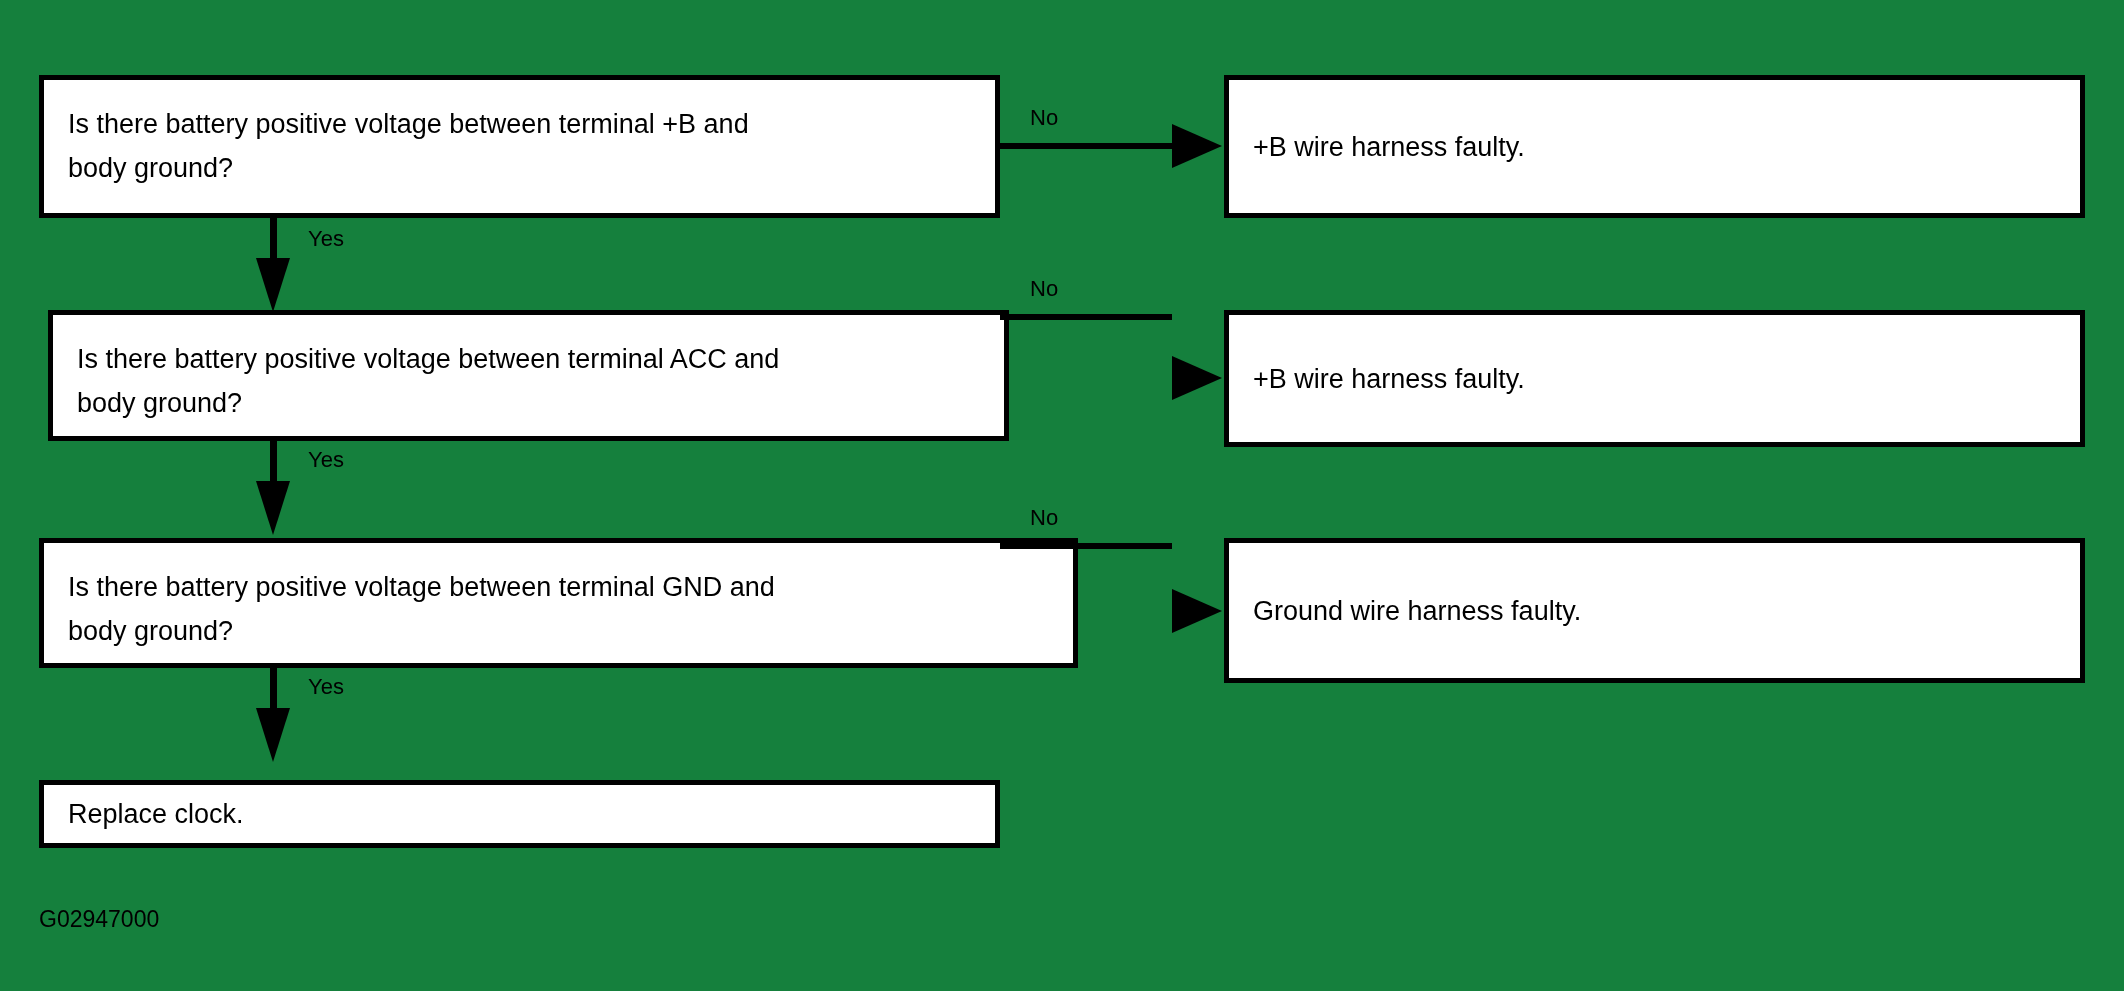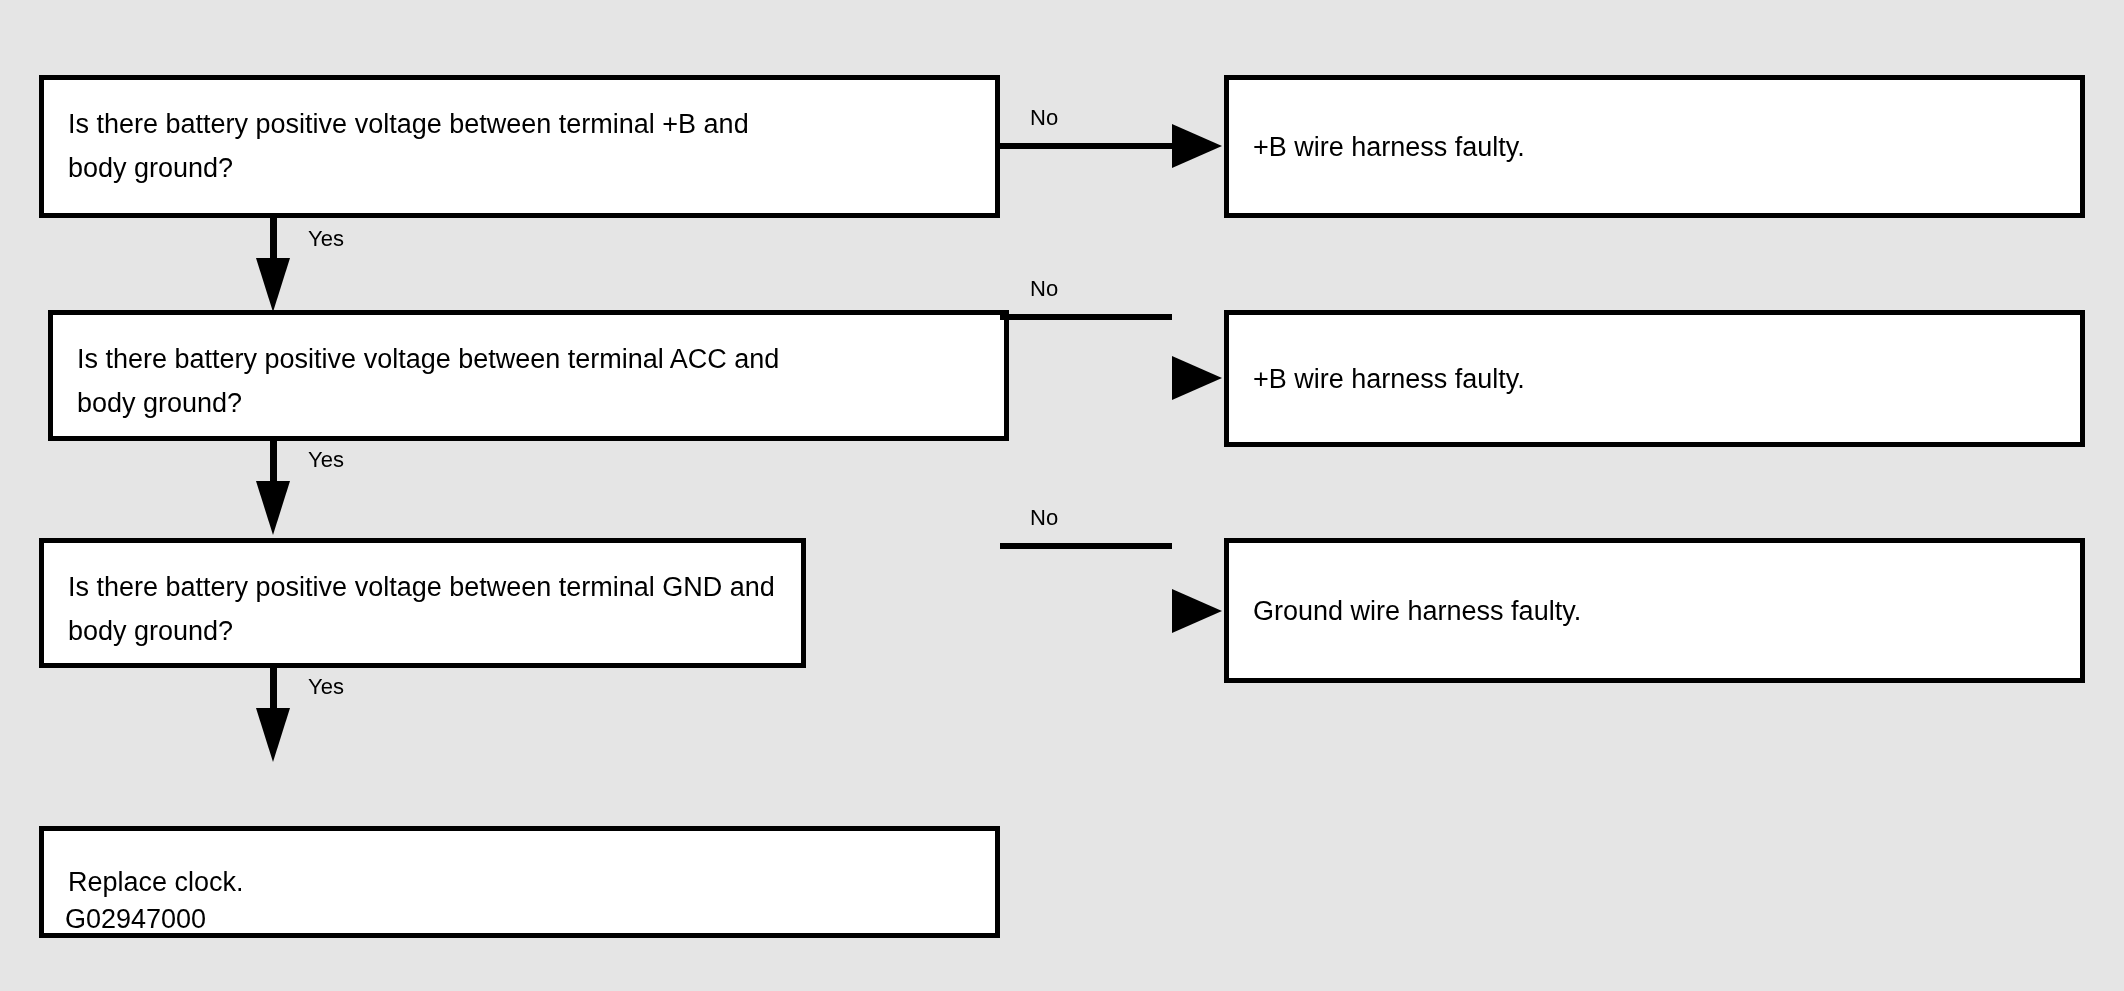--- a/index.html
+++ b/index.html
@@ -8,21 +8,21 @@
     background: #ffffff;
   }
   body {
     font-family: "Liberation Sans", sans-serif;
     color: #000000;
   }
   #canvas {
     position: relative;
     width: 2124px;
     height: 991px;
-    background: #e5e5e5;
+    background: #15803d;
     overflow: hidden;
     text-decoration: underline;
   }
   .node {
     position: absolute;
     box-sizing: border-box;
     border: 5px solid #000000;
     background: #ffffff;
   }
   .node-text {
@@ -71,25 +71,24 @@
   .harrow {
     position: absolute;
     width: 0;
     height: 0;
     border-top: 22px solid transparent;
     border-bottom: 22px solid transparent;
     border-left: 50px solid #000000;
   }
   .caption {
     position: absolute;
-    font-size: 27px;
+    font-size: 23px;
     line-height: 23px;
     color: #000000;
     white-space: nowrap;
-    margin-left: 26px;
   }
 </style>
 </head>
 <body>
 
 <div id="canvas">
 
   <div class="node decision" style="left:39px; top:75px; width:961px; height:143px;">
     <div class="node-text">Is there battery positive voltage between terminal +B and
 body ground?</div>
@@ -117,36 +116,36 @@
   <div class="harrow" style="left:1172px; top:356px;"></div>
 
   <div class="node outcome" style="left:1224px; top:310px; width:861px; height:137px;">
     <div class="node-text">+B wire harness faulty.</div>
   </div>
 
   <div class="vconn" style="left:270px; top:441px; height:52px;"></div>
   <div class="varrow" style="left:256px; top:481px;"></div>
   <div class="edge-label" style="left:308px; top:443px;">Yes</div>
 
-  <div class="node decision" style="left:39px; top:538px; width:767px; height:130px;">
+  <div class="node decision" style="left:39px; top:538px; width:1039px; height:130px;">
     <div class="node-text">Is there battery positive voltage between terminal GND and
 body ground?</div>
   </div>
 
   <div class="edge-label" style="left:1030px; top:501px;">No</div>
   <div class="hconn" style="left:1000px; top:543px; width:172px;"></div>
   <div class="harrow" style="left:1172px; top:589px;"></div>
 
   <div class="node outcome" style="left:1224px; top:538px; width:861px; height:145px;">
     <div class="node-text">Ground wire harness faulty.</div>
   </div>
 
   <div class="vconn" style="left:270px; top:668px; height:52px;"></div>
   <div class="varrow" style="left:256px; top:708px;"></div>
   <div class="edge-label" style="left:308px; top:670px;">Yes</div>
 
-  <div class="node outcome" style="left:39px; top:780px; width:961px; height:112px;margin-top:46px;">
+  <div class="node outcome" style="left:39px; top:780px; width:961px; height:68px;">
     <div class="node-text">Replace clock.</div>
   </div>
 
   <div class="caption" style="left:39px; top:908px;">G02947000</div>
 
 </div>
 
 </body></html>

